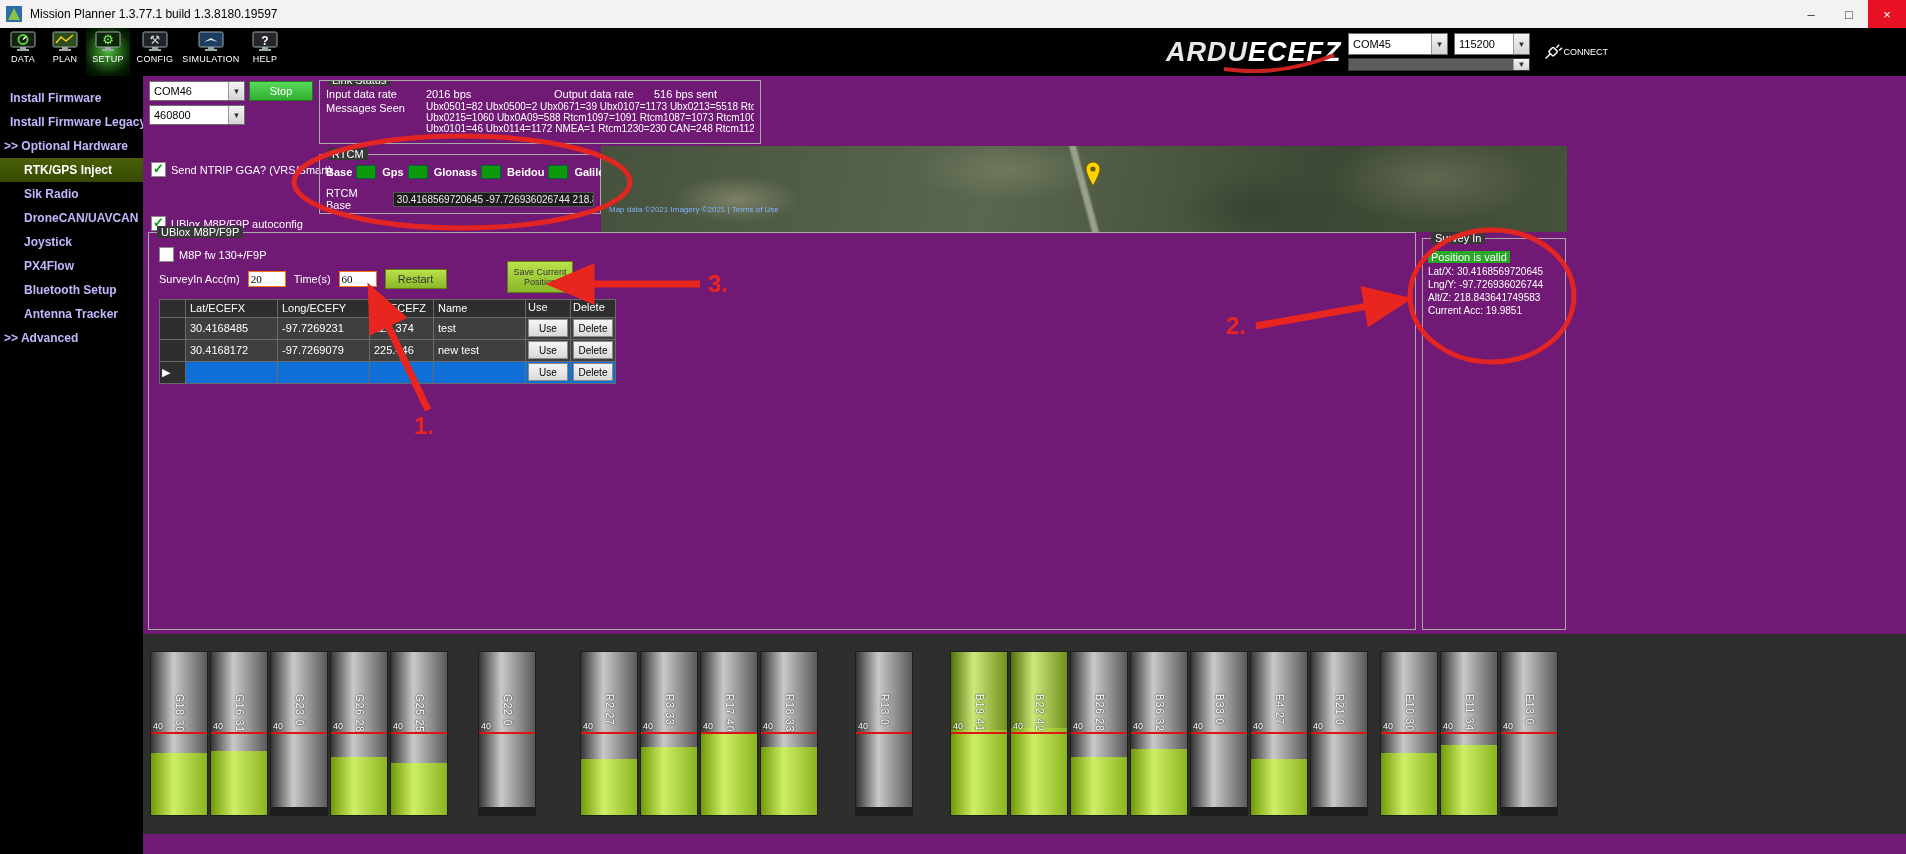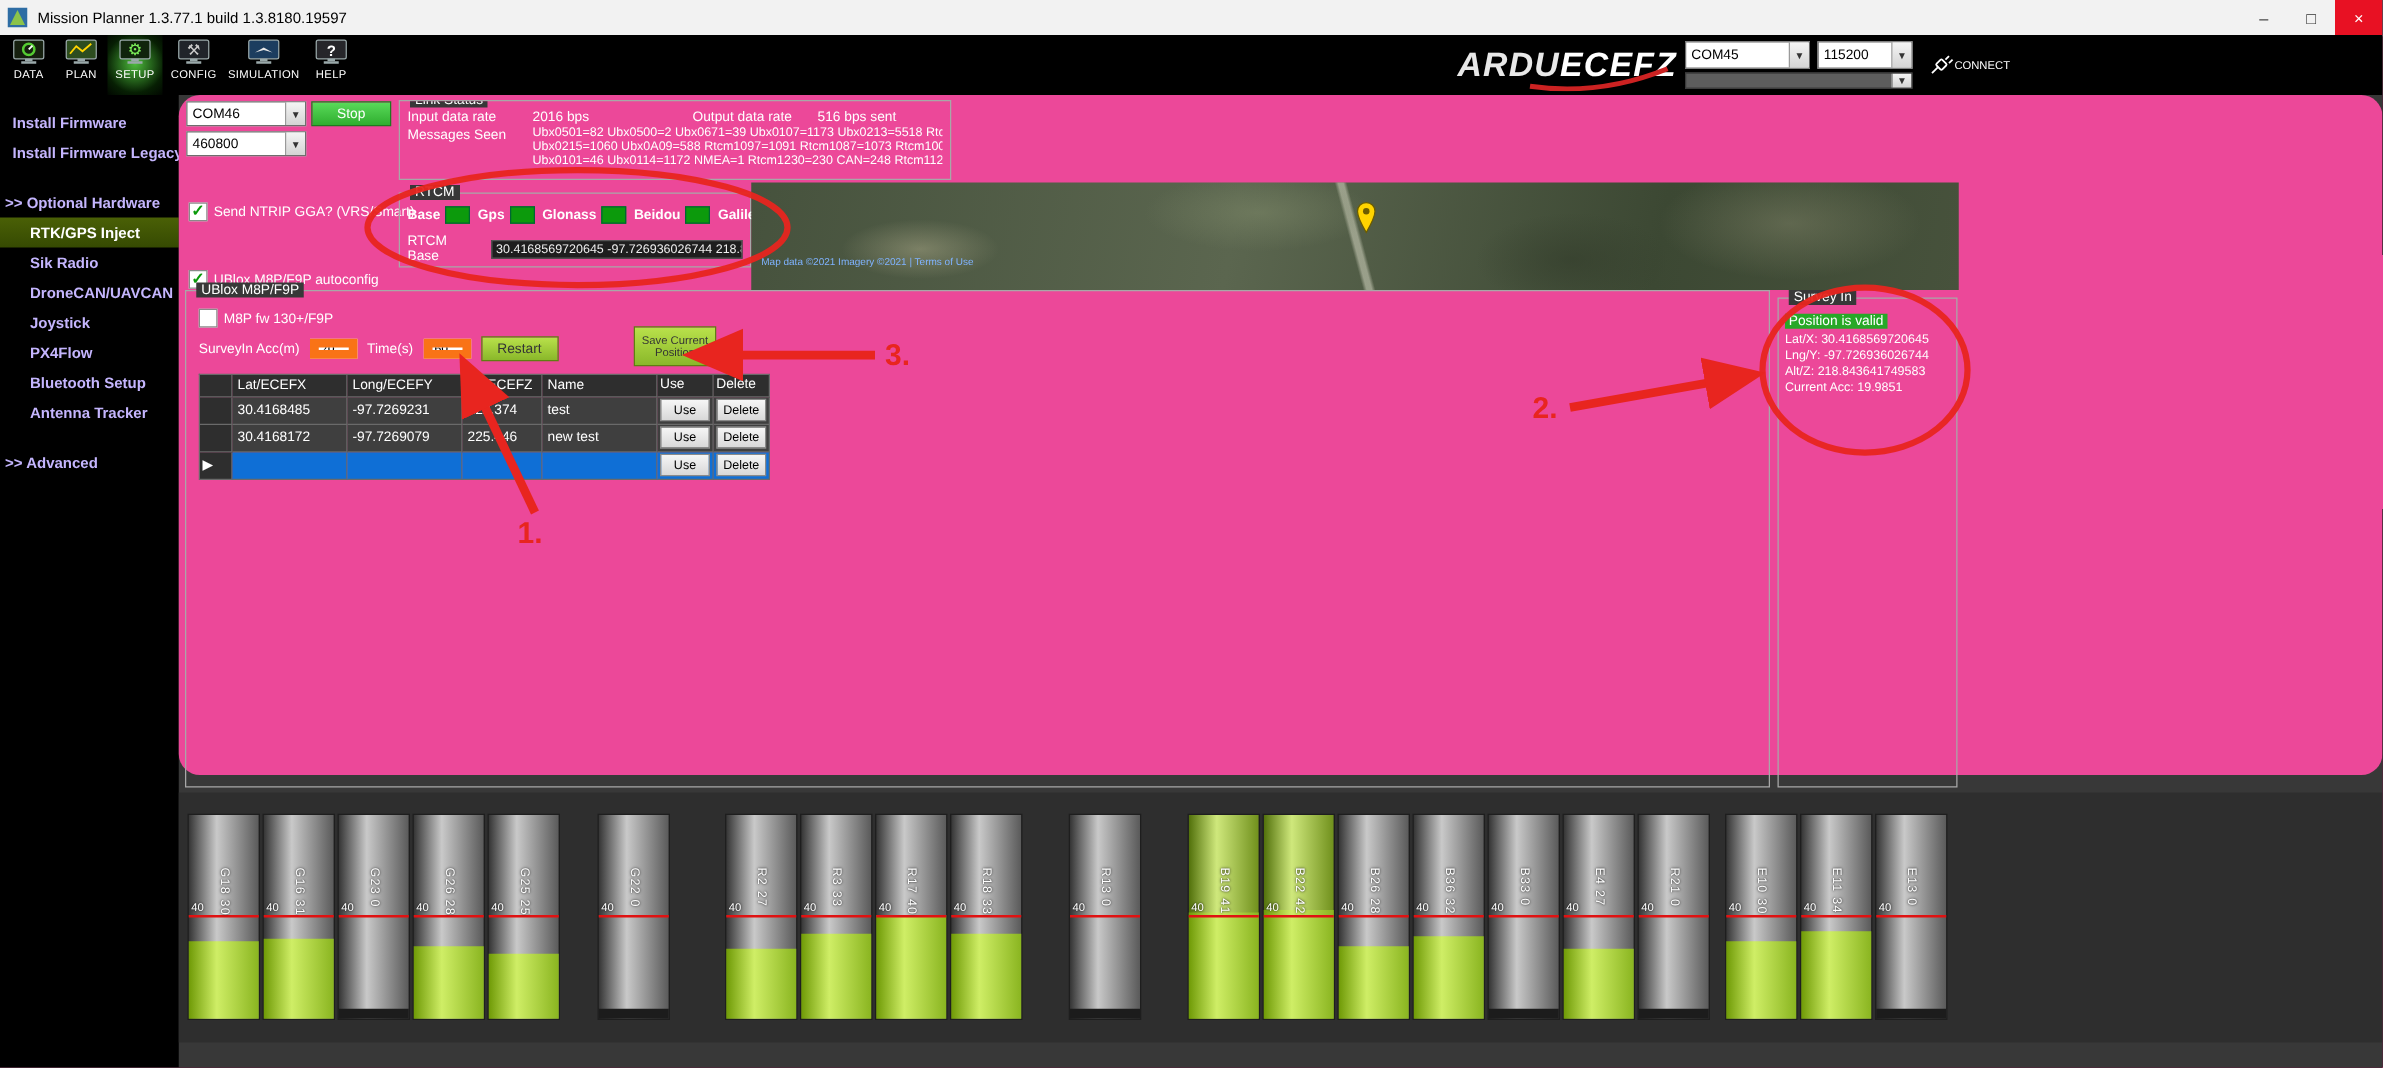--- a/index.html
+++ b/index.html
@@ -36,32 +36,32 @@
   #conn-combos{width:182px;margin-left:10px;}
   #conn-combos .row1{display:flex;gap:6px;}
   #conn-combos .row2{margin-top:3px;}
   #connect{width:66px;margin-left:12px;display:flex;flex-direction:row;align-items:center;cursor:pointer;}
   #connect .tb-lbl{font-size:9px;color:#fff;}
 
   
   #sidebar{position:absolute;left:0;top:76px;width:143px;height:778px;background:#000;padding-top:10px;box-sizing:border-box;}
   .side-item{height:24px;line-height:24px;font-size:12px;font-weight:bold;color:#c4b5fd;
              padding-left:10px;cursor:pointer;white-space:nowrap;}
-  .side-item.hdr{padding-left:4px;margin-top:16px;}
+  .side-item.hdr{padding-left:4px;}
   .side-item.sub{padding-left:24px;}
   .side-item.sel{background:linear-gradient(#4a6006,#364a02);color:#fff;}
 
   
-  #main{position:absolute;left:143px;top:76px;width:1763px;height:544px;background:#ec4899;border-radius:17px;}
+  #main{position:absolute;left:143px;top:76px;width:1763px;height:778px;background:#701a75;}
 
   .btn-green{background:linear-gradient(#5ada5a,#2fae2f);border:1px solid #1f7a1f;color:#fff;
              font-size:11px;cursor:pointer;}
   .btn-lime{background:linear-gradient(#b9e14b,#8ab82a);border:1px solid #5f7f12;color:#343434;
             font-size:11px;cursor:pointer;}
-  input.tbox{background:#fff;border:7px solid #f97316;color:#000;font-size:11px;height:16px;box-sizing:border-box;
+  input.tbox{background:#fff;border:1px solid #f97316;color:#000;font-size:11px;height:16px;box-sizing:border-box;
              font-family:Liberation Serif, serif;}
 
   
   .gb{position:absolute;border:1px solid #a8a8a8;box-sizing:border-box;}
   .gb-title{position:absolute;top:-7px;left:8px;background:#383838;padding:0 4px;font-size:11px;color:#fff;}
 
   #com46{position:absolute;left:6px;top:5px;width:96px;height:20px;}
   #stop-btn{position:absolute;left:106px;top:5px;width:64px;height:20px;}
   #baud460800{position:absolute;left:6px;top:29px;width:96px;height:20px;}
 

